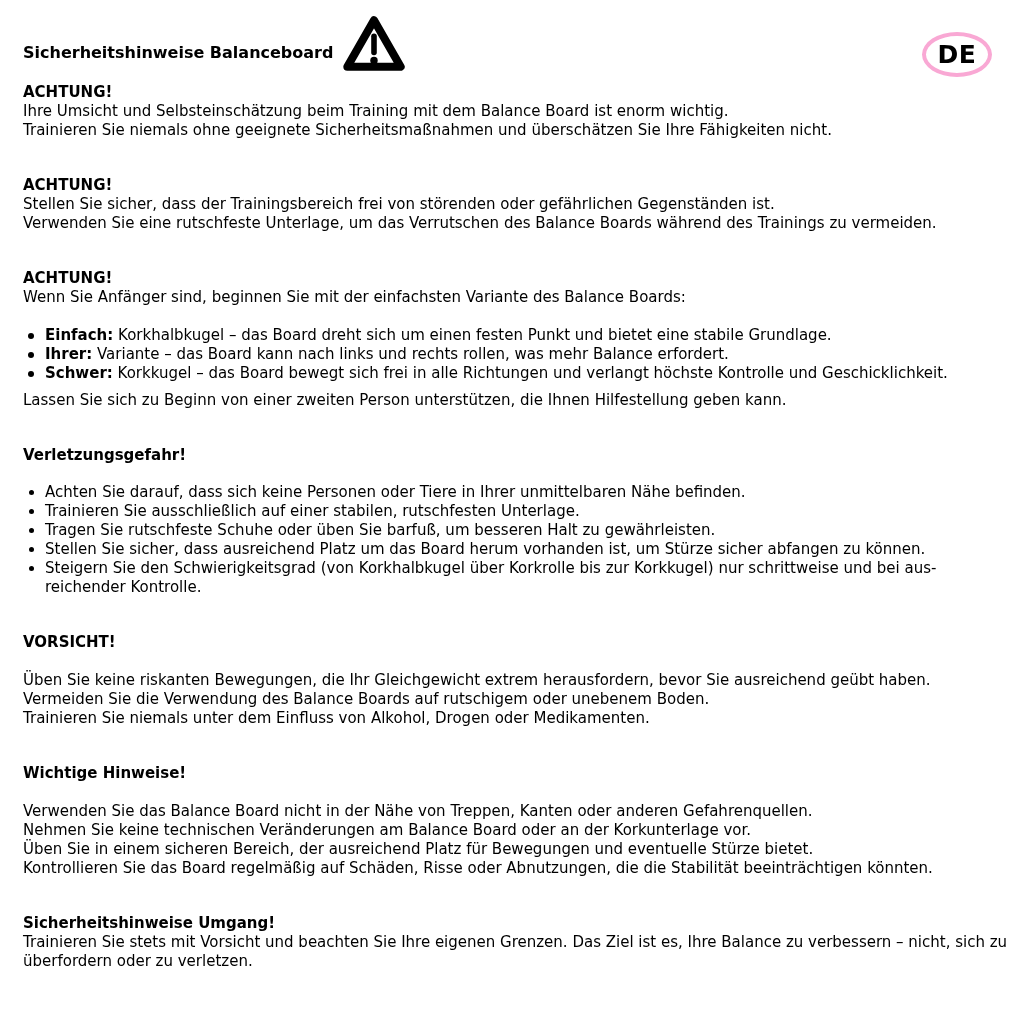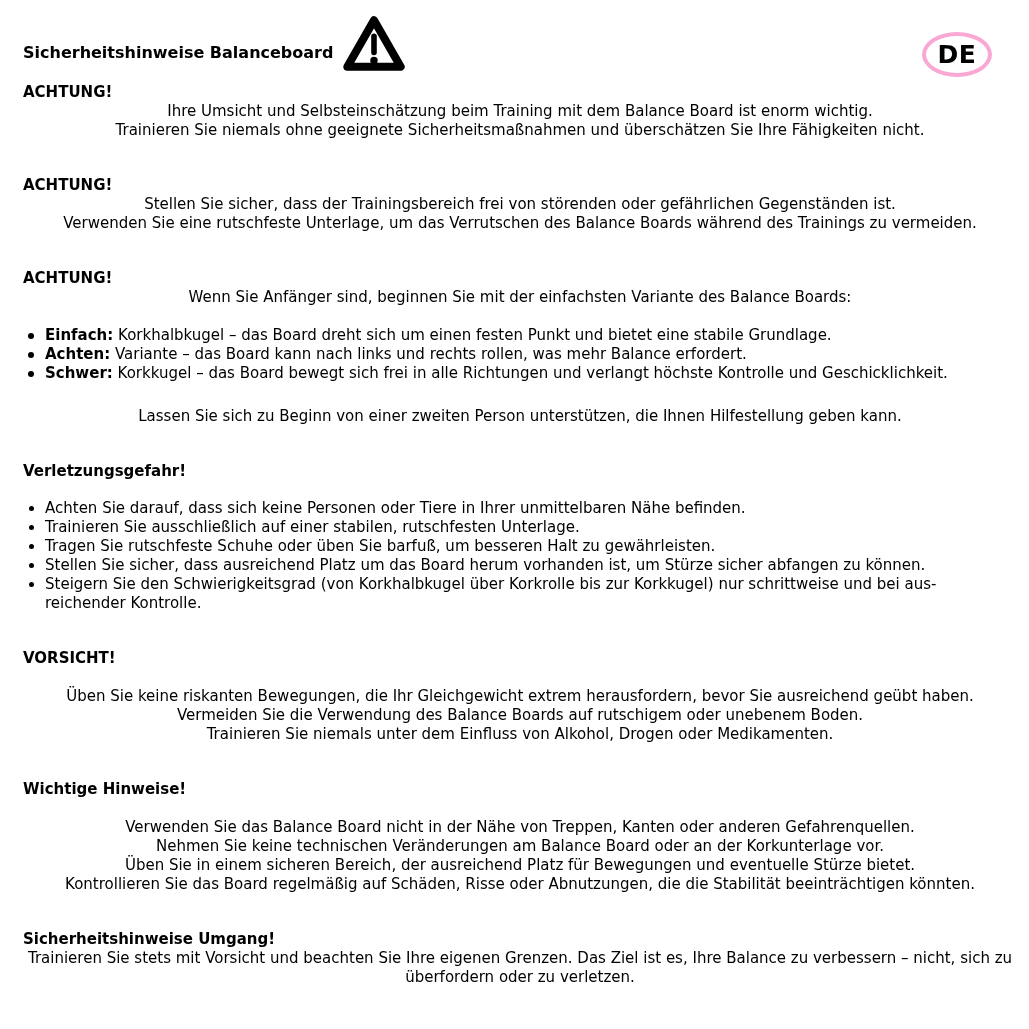--- a/index.html
+++ b/index.html
@@ -45,23 +45,23 @@
     letter-spacing: 0.5px;
   }
   .section { margin-top: 36px; }
   .section.first { margin-top: 6px; }
   h2 {
     font-size: 15px;
     font-weight: bold;
     margin: 0;
     line-height: 19px;
   }
-  p { margin: 0; text-align: center; }
+  p { margin: 0; }
   .gap19 { margin-top: 19px; }
-  .gap24 { margin-top: 24px; }
+  .gap24 { margin-top: 8px; }
   .gap18 { margin-top: 18px; }
   ul { list-style: none; margin: 0; padding: 0; }
   li { position: relative; padding-left: 22px; }
   .dot {
     position: absolute;
     left: 5px;
     top: 7px;
     width: 6px;
     height: 6px;
     background: #000;
@@ -107,21 +107,21 @@
   <h2>ACHTUNG!</h2>
   <p>Wenn Sie Anfänger sind, beginnen Sie mit der einfachsten Variante des Balance Boards:</p>
   <ul class="gap19">
     <li>
       <span class="dot"></span>
       <b>Einfach:</b>
       <span>Korkhalbkugel – das Board dreht sich um einen festen Punkt und bietet eine stabile Grundlage.</span>
     </li>
     <li>
       <span class="dot"></span>
-      <b>Achten:</b>
+      <b>Ihrer:</b>
       <span>Variante – das Board kann nach links und rechts rollen, was mehr Balance erfordert.</span>
     </li>
     <li>
       <span class="dot"></span>
       <b>Schwer:</b>
       <span>Korkkugel – das Board bewegt sich frei in alle Richtungen und verlangt höchste Kontrolle und Geschicklichkeit.</span>
     </li>
   </ul>
   <p class="gap24">Lassen Sie sich zu Beginn von einer zweiten Person unterstützen, die Ihnen Hilfestellung geben kann.</p>
 </div>

